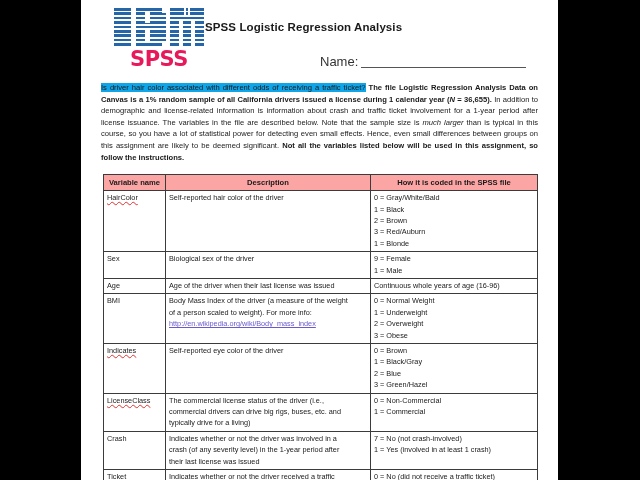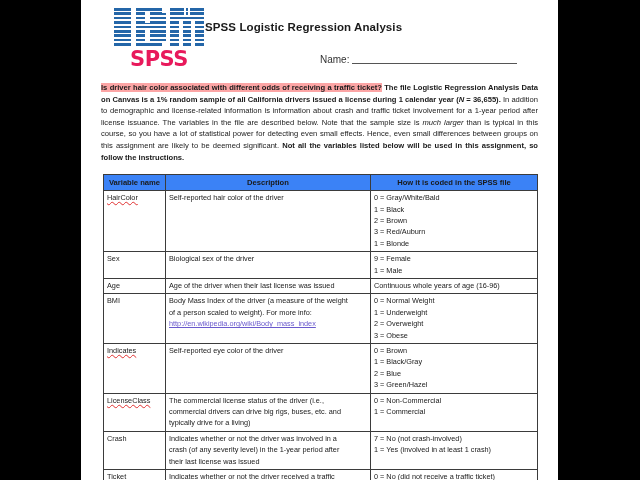--- a/index.html
+++ b/index.html
@@ -95,21 +95,21 @@
     font-size: 11.5px;
     font-weight: bold;
     color: #1a1a1a;
     letter-spacing: 0.1px;
   }
 
   #name-line {
     position: absolute;
     left: 239px;
     top: 54px;
-    font-size: 10px;
+    font-size: 13px;
     color: #333333;
     display: flex;
     align-items: flex-end;
     gap: 3px;
   }
   #name-rule {
     display: inline-block;
     width: 165px;
     border-bottom: 1px solid #555555;
     height: 1px;
@@ -119,43 +119,43 @@
   
   #intro {
     margin: 0 20px 0 20px;
     font-size: 7.6px;
     line-height: 11.6px;
     color: #1a1a1a;
     text-align: justify;
     padding-top: 8px;
   }
   .hl {
-    background: #fca5a5;
-    font-weight: bold;
+    background: #0ea5e9;
+    font-weight: normal;
   }
   .bold { font-weight: bold; }
   .ital { font-style: italic; }
 
   
   #var-table {
     margin: 11px 0 0 22px;
     width: 434px;
     border-collapse: collapse;
     table-layout: fixed;
     font-size: 7.3px;
     color: #1a1a1a;
   }
   #var-table th, #var-table td {
     border: 1px solid #3b3b3b;
     padding: 1px 20px 2px 3px;
     vertical-align: top;
     line-height: 11.4px;
   }
   #var-table thead th {
-    background: #3b82f6;
+    background: #fca5a5;
     text-align: center;
     font-weight: bold;
     font-size: 7.6px;
     padding: 2px 3px 2px 3px;
     line-height: 11px;
   }
   col.c-name { width: 62px; }
   col.c-desc { width: 205px; }
   col.c-code { width: 167px; }
 

